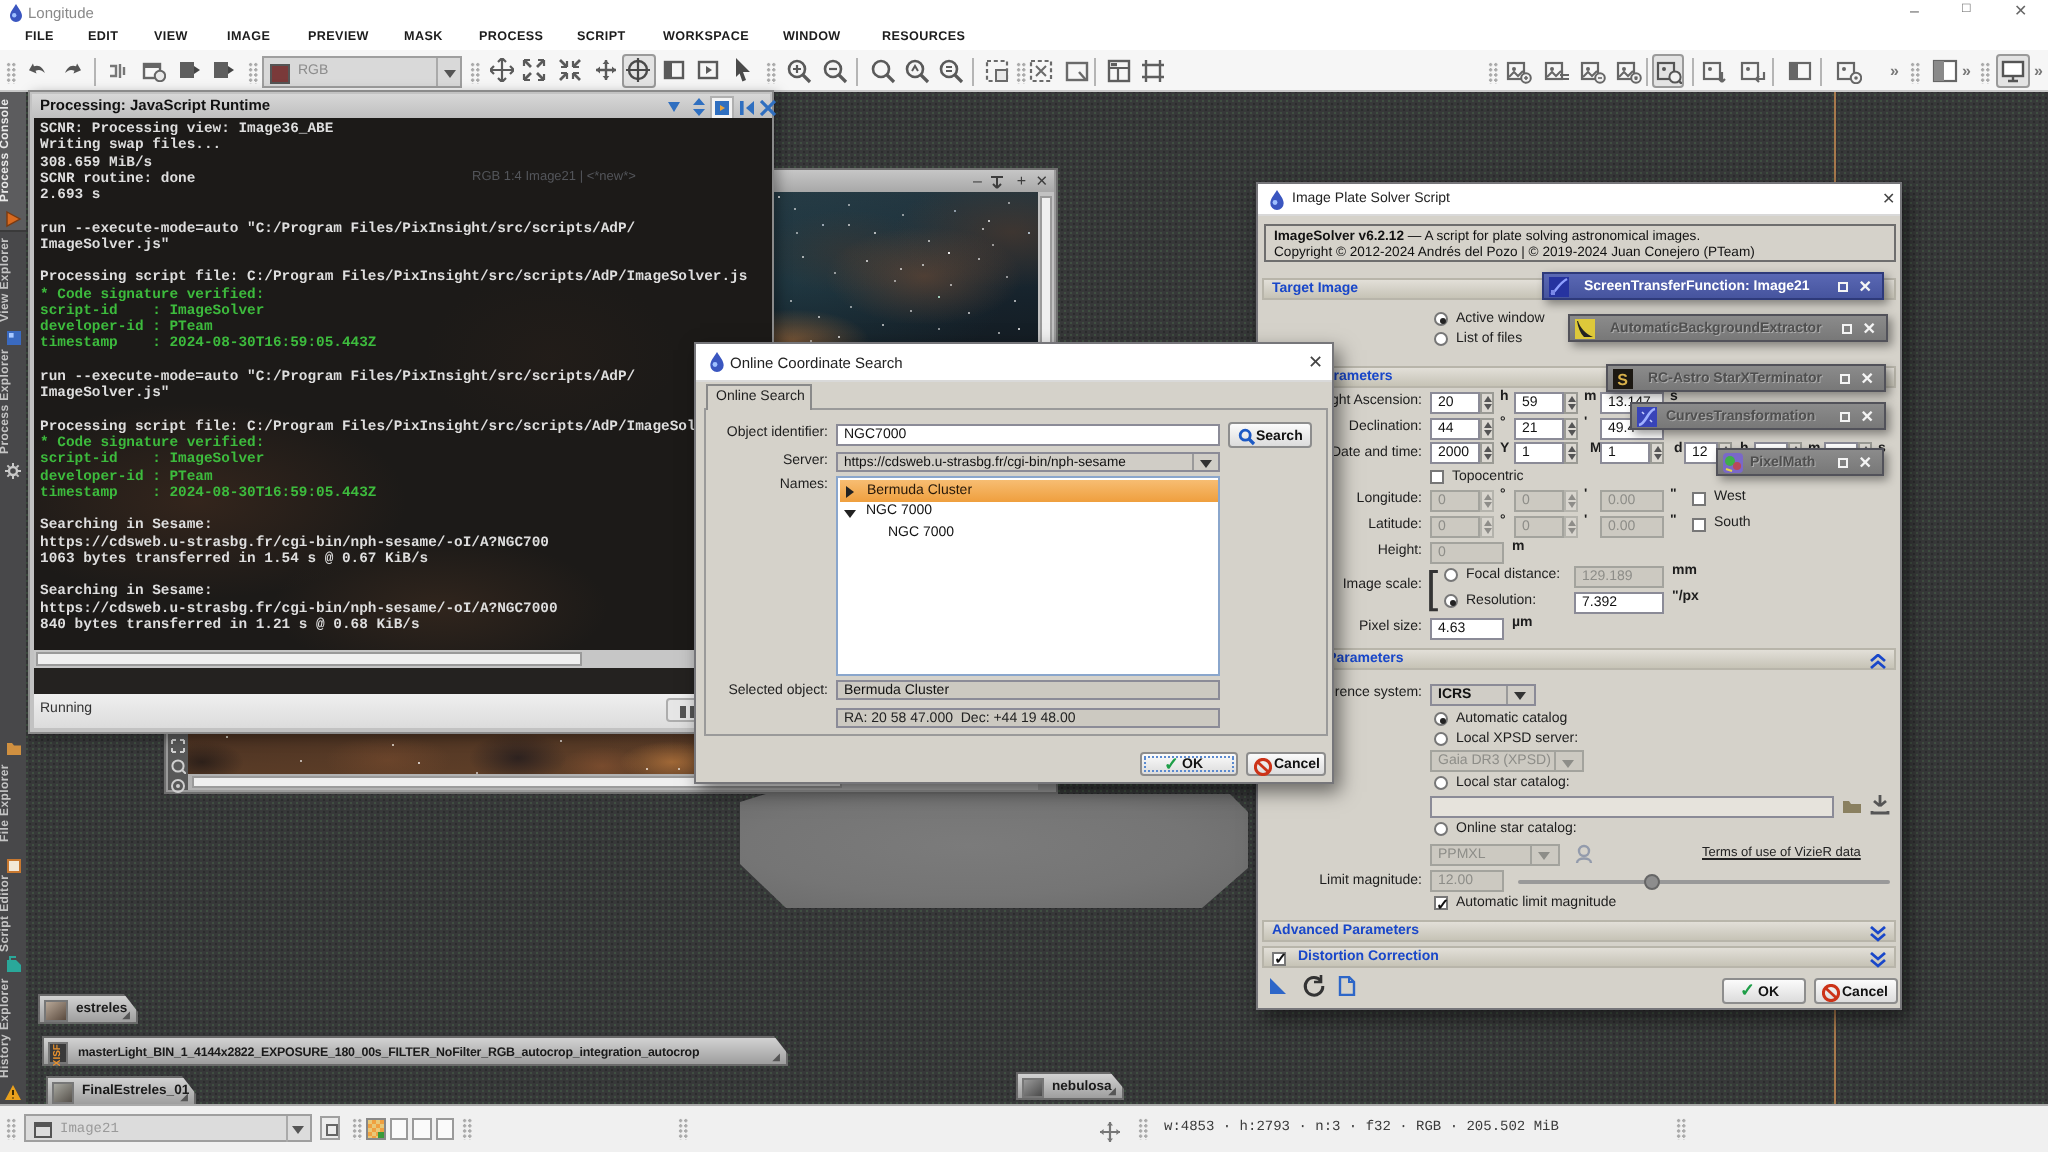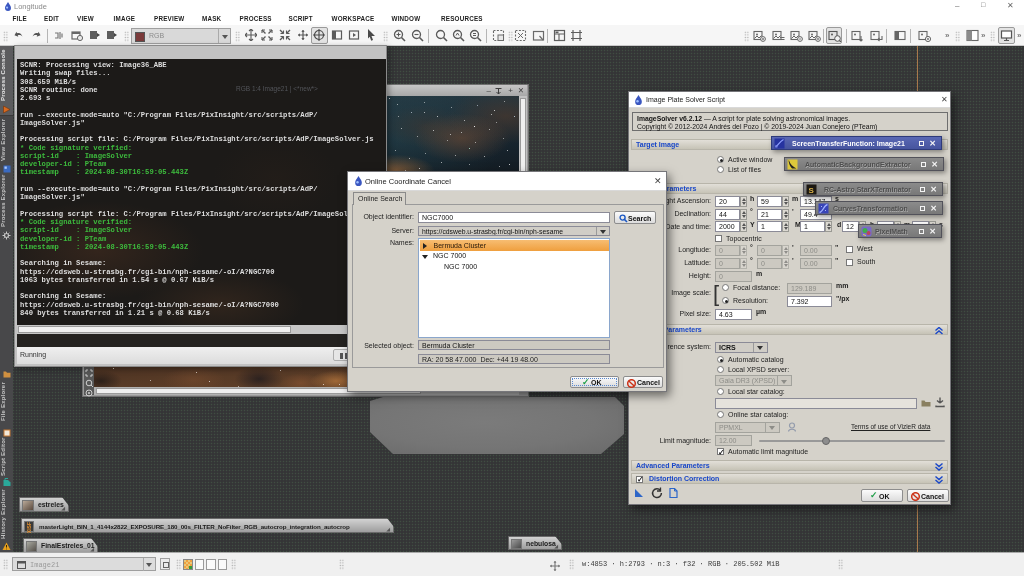--- a/index.html
+++ b/index.html
@@ -377,20 +377,39 @@
     <div class="abs" style="left:1px;top:2px;width:6px;height:120px;background:#efefef;border:1px solid #9a9a9a;"></div>
   </div>
 
   <div class="abs" style="left:11px;bottom:1px;right:9px;height:8px;background:#b2b2b2;">
     <div class="abs" style="left:2px;top:1px;width:325px;height:6px;background:#efefef;border:1px solid #9a9a9a;"></div>
   </div>
 </div>
 
 <div class="abs" id="console" style="left:14px;top:45px;width:373px;height:322px;background:#c2c2c2;border:1px solid #8a8a8a;box-shadow:2px 2px 6px rgba(0,0,0,0.35);">
 
+  <div class="abs" style="left:1px;top:1px;right:1px;height:12px;background:linear-gradient(#d7d7d7,#bfbfbf);">
+    <span class="abs" style="left:4px;top:1px;font-size:7.5px;font-weight:bold;color:#111;">Processing: JavaScript Runtime</span>
+    <div class="abs" style="left:318px;top:4px;border-left:3.5px solid transparent;border-right:3.5px solid transparent;border-top:5px solid #2f6fc0;"></div>
+    <svg class="abs" style="left:330px;top:2px" width="7" height="9" viewBox="0 0 7 9">
+        <path d="M3.5 0 L6.5 3.5 L0.5 3.5 Z M3.5 9 L6.5 5.5 L0.5 5.5 Z" fill="#2f6fc0"></path>
+      </svg>
+    <div class="abs" style="left:339px;top:0.5px;width:12px;height:12px;background:#f2f2f2;border:1px solid #b0b0b0;"></div>
+    <svg class="abs" style="left:341px;top:2.5px" width="8" height="8" viewBox="0 0 8 8">
+        <rect x="0.5" y="0.5" width="7" height="7" fill="#2f6fc0"></rect>
+        <path d="M3 2.5 L5.5 4 L3 5.5 Z" fill="#e8a33d"></path>
+      </svg>
+    <svg class="abs" style="left:353px;top:2.5px" width="9" height="8" viewBox="0 0 9 8">
+        <path d="M4 4 L8 0.5 L8 7.5 Z" fill="#2f6fc0"></path>
+        <rect x="1" y="0.5" width="1.8" height="7" fill="#2f6fc0"></rect>
+      </svg>
+    <svg class="abs" style="left:364px;top:2.5px" width="8" height="8" viewBox="0 0 8 8">
+        <path d="M0.5 0.5 L7.5 7.5 M7.5 0.5 L0.5 7.5" stroke="#2f6fc0" stroke-width="1.6"></path>
+      </svg>
+  </div>
 
   <div class="abs" style="left:2px;top:13px;width:369px;height:266px;background:rgba(14,12,10,0.92);overflow:hidden;">
     <div class="abs" style="left:0;top:0;width:100%;height:100%;background:
        radial-gradient(ellipse 150px 70px at 22% 72%, rgba(105,62,38,0.30), transparent 70%),
        radial-gradient(ellipse 120px 50px at 55% 92%, rgba(120,75,45,0.22), transparent 70%),
        radial-gradient(ellipse 90px 60px at 70% 45%, rgba(60,40,28,0.18), transparent 70%);"></div>
     <span style="position:absolute;left:219px;top:26px;font-size:6.5px;color:#53555a;">RGB 1:4 Image21 | &lt;*new*&gt;</span>
     <pre style="position:absolute;left:3px;top:2px;font-family:'Liberation Mono',monospace;font-size:7.2px;line-height:8.27px;font-weight:bold;color:#dedede;">SCNR: Processing view: Image36_ABE
 Writing swap files...
 308.659 MiB/s
@@ -439,21 +458,21 @@
     </div>
   </div>
 </div>
 
 <div class="dlg" id="ocs" style="left:347px;top:171px;width:320px;height:221px;z-index:20;">
   <div class="dlg-title" style="height:19px;">
     <svg class="abs" style="left:6px;top:4px" width="9" height="10" viewBox="0 0 8 9">
         <path d="M4 0 C5.5 2.5 7 4 7 6 A3 3 0 1 1 1 6 C1 4 2.5 2.5 4 0 Z" fill="#3a56c0"></path>
         <circle cx="3.1" cy="5.6" r="1.1" fill="#9fc0ff"></circle>
       </svg>
-    <span class="t" style="left:17px;top:5px;">Online Coordinate Cancel</span>
+    <span class="t" style="left:17px;top:5px;">Online Coordinate Search</span>
     <span class="x" style="left:306px;top:4px;">✕</span>
   </div>
 
   <div class="abs" style="left:5px;top:20px;width:53px;height:13px;background:#d5d2ca;border:1px solid #8a8a8a;border-bottom:none;z-index:2;">
     <span class="abs" style="left:4px;top:2px;font-size:7px;color:#1d1d1d;">Online Search</span>
   </div>
   <div class="abs" style="left:4px;top:32px;width:312px;height:164px;border:1px solid #9a9a9a;background:#d5d2ca;"></div>
   <div class="abs" style="left:6px;top:32px;width:51px;height:1px;background:#d5d2ca;z-index:3;"></div>
   <span class="rlbl" style="left:0px;top:41px;width:66px;">Object identifier:</span>
   <div class="field" style="left:70px;top:39.5px;width:192px;height:11px;">NGC7000</div>

